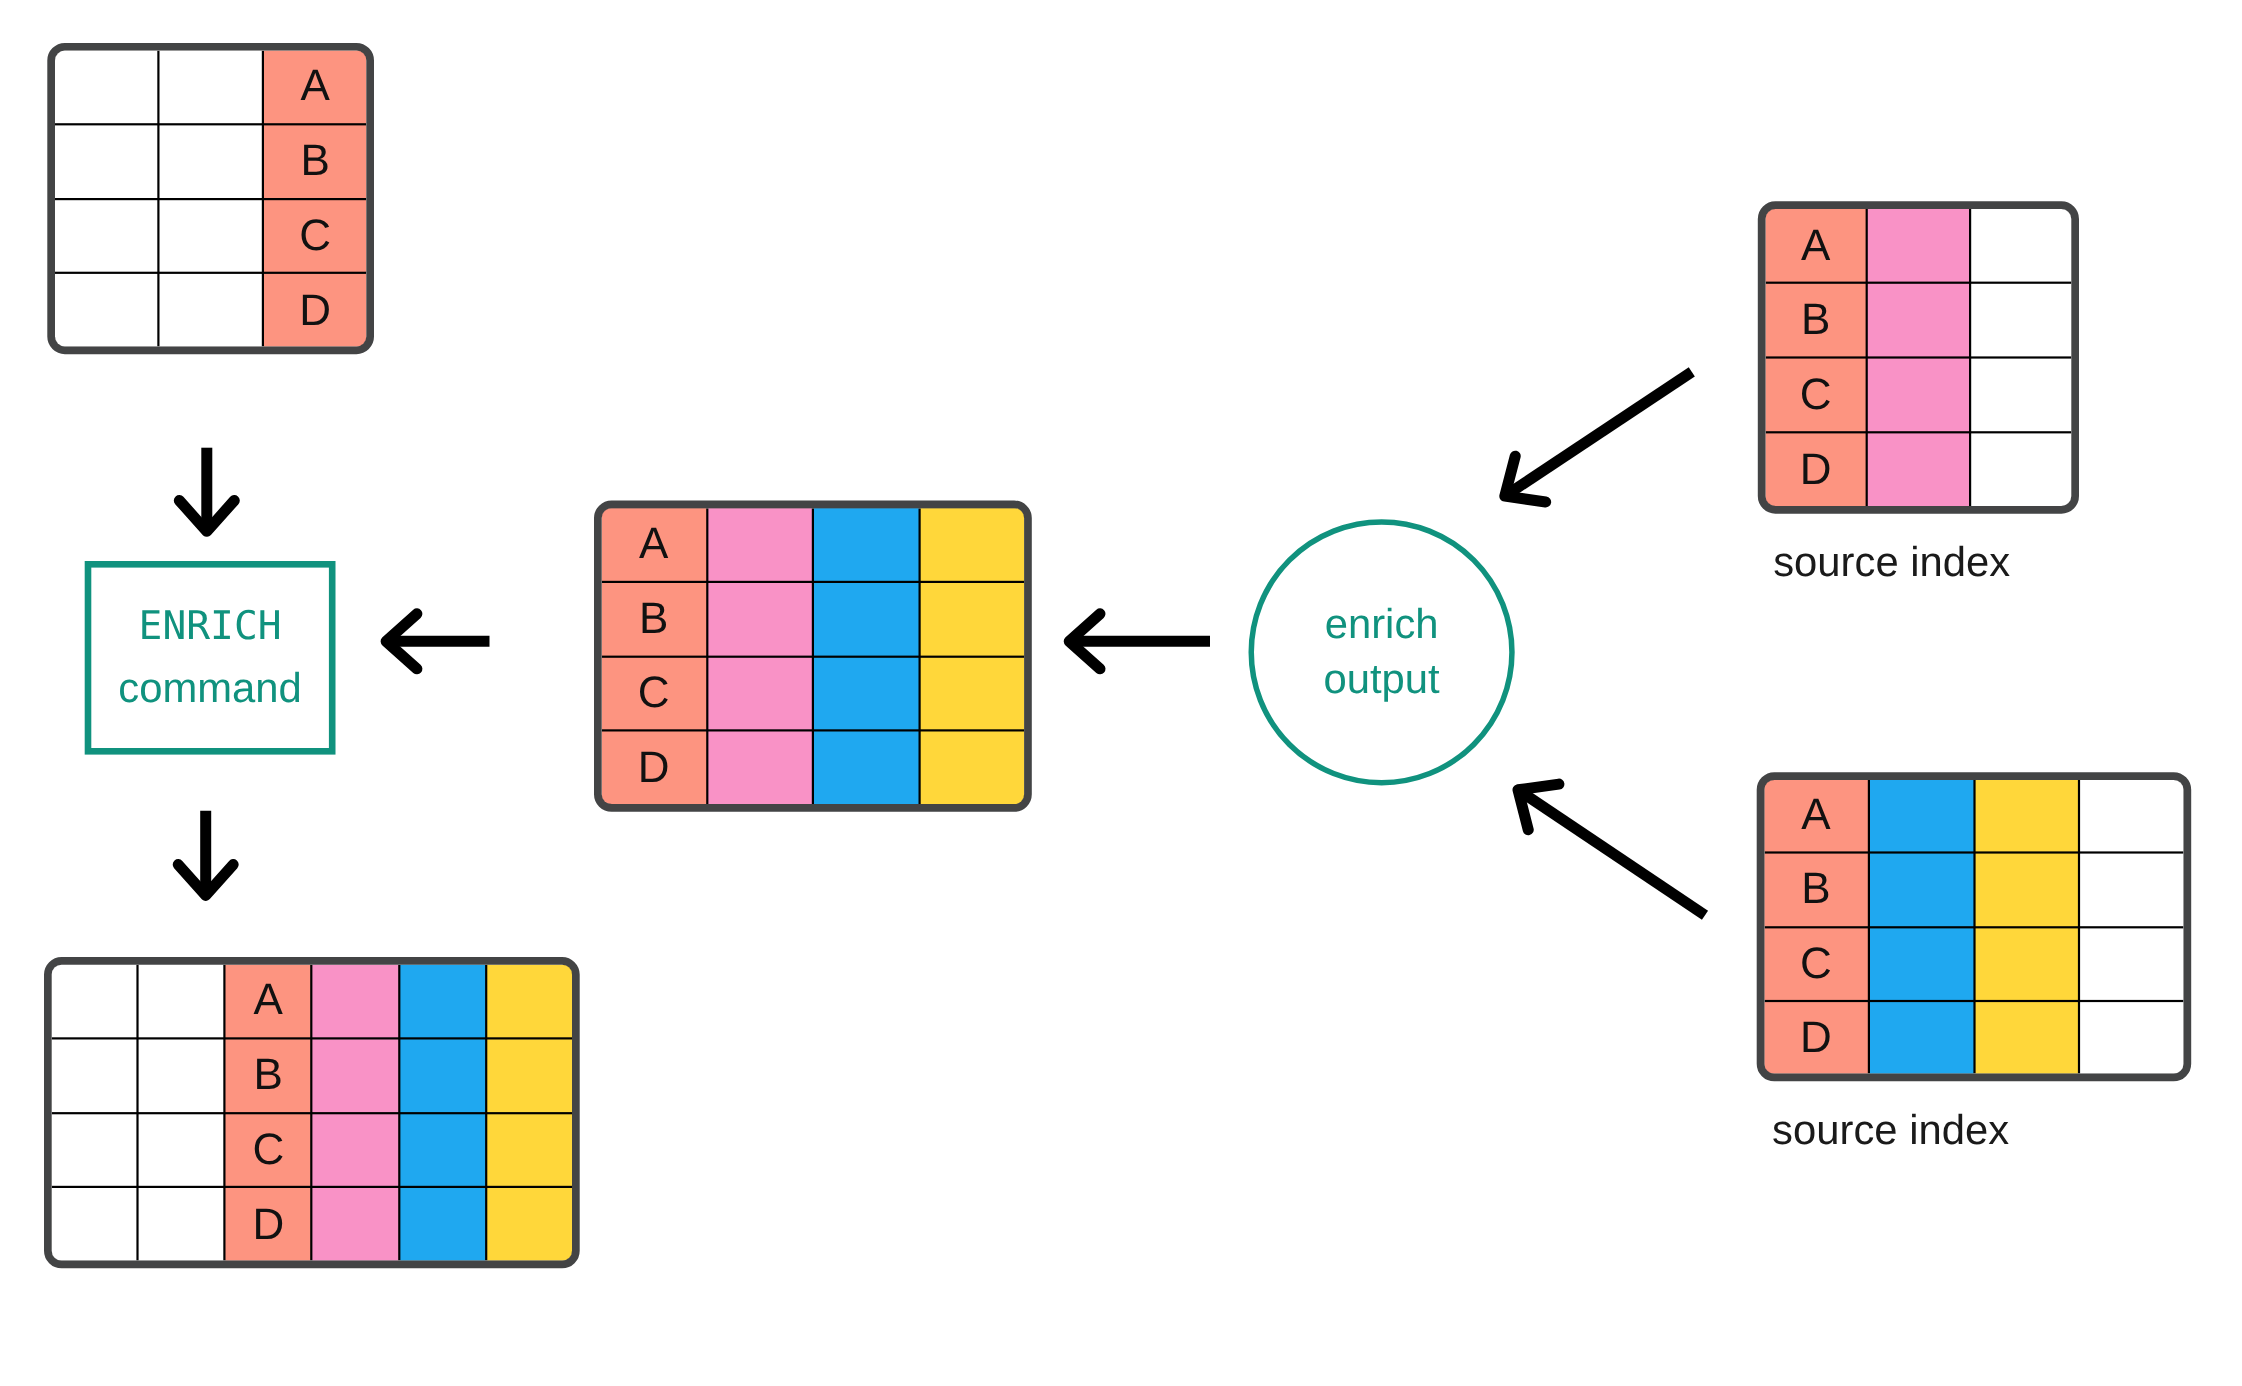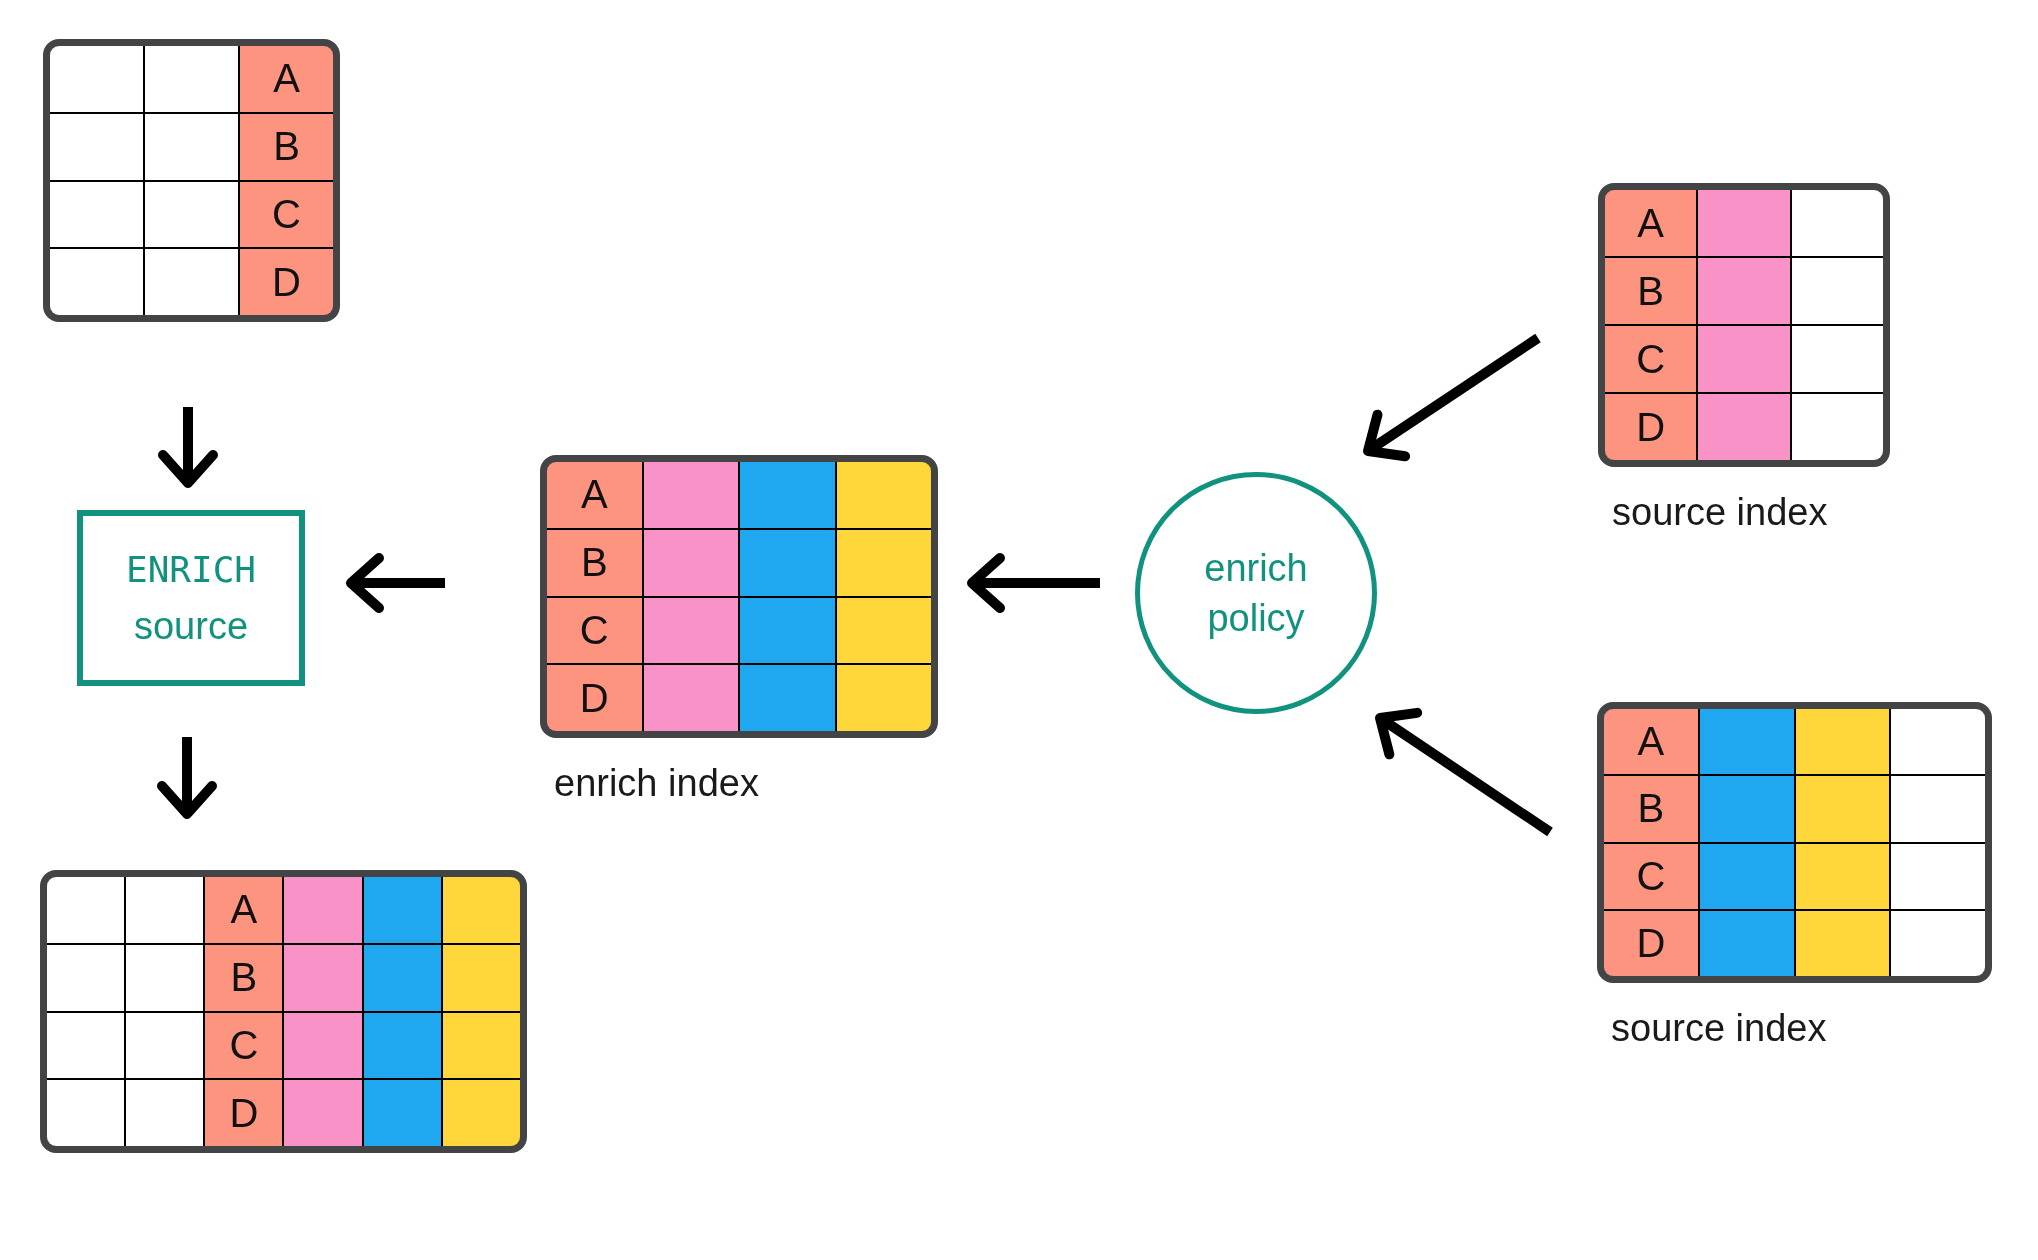--- a/index.html
+++ b/index.html
@@ -133,21 +133,21 @@
           <div class="cell" style="background: rgb(253, 148, 128);">C</div>
           <div class="cell" style="background: rgb(255, 255, 255);"></div>
           <div class="cell" style="background: rgb(255, 255, 255);"></div>
           <div class="cell" style="background: rgb(253, 148, 128);">D</div>
         </div>
     </div>
   </figure>
 
   <div class="enrich-box" style="left:77px; top:510px; width:228px; height:176px;">
     <span class="mono">ENRICH</span>
-    <span class="sans">source</span>
+    <span class="sans">command</span>
   </div>
 
   <figure class="tblwrap" style="left:40px; top:870px; width:487px;">
     <div class="frame" style="height:283px">
       <div class="grid" style="grid-template-columns: repeat(6, 1fr); grid-template-rows: repeat(4, 1fr);">
           <div class="cell" style="background: rgb(255, 255, 255);"></div>
           <div class="cell" style="background: rgb(255, 255, 255);"></div>
           <div class="cell" style="background: rgb(253, 148, 128);">A</div>
           <div class="cell" style="background: rgb(249, 146, 198);"></div>
           <div class="cell" style="background: rgb(31, 168, 240);"></div>
@@ -188,26 +188,25 @@
           <div class="cell" style="background: rgb(253, 148, 128);">C</div>
           <div class="cell" style="background: rgb(249, 146, 198);"></div>
           <div class="cell" style="background: rgb(31, 168, 240);"></div>
           <div class="cell" style="background: rgb(255, 215, 58);"></div>
           <div class="cell" style="background: rgb(253, 148, 128);">D</div>
           <div class="cell" style="background: rgb(249, 146, 198);"></div>
           <div class="cell" style="background: rgb(31, 168, 240);"></div>
           <div class="cell" style="background: rgb(255, 215, 58);"></div>
         </div>
     </div>
-    <figcaption class="tlabel">enrich index</figcaption>
   </figure>
 
   <div class="policy-circle" style="left:1135px; top:472px; width:242px; height:242px;">
     <span>enrich</span>
-    <span>policy</span>
+    <span>output</span>
   </div>
 
   <figure class="tblwrap" style="left:1598px; top:183px; width:292px;">
     <div class="frame" style="height:284px">
       <div class="grid" style="grid-template-columns: repeat(3, 1fr); grid-template-rows: repeat(4, 1fr);">
           <div class="cell" style="background: rgb(253, 148, 128);">A</div>
           <div class="cell" style="background: rgb(249, 146, 198);"></div>
           <div class="cell" style="background: rgb(255, 255, 255);"></div>
           <div class="cell" style="background: rgb(253, 148, 128);">B</div>
           <div class="cell" style="background: rgb(249, 146, 198);"></div>

